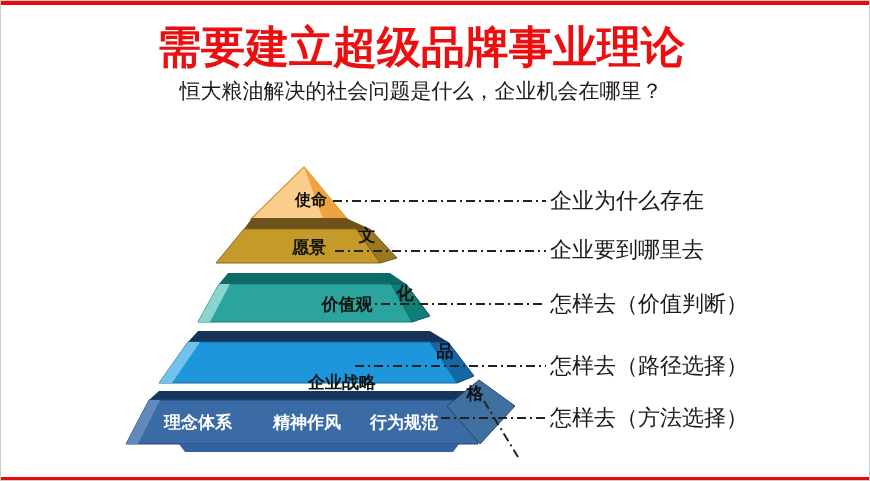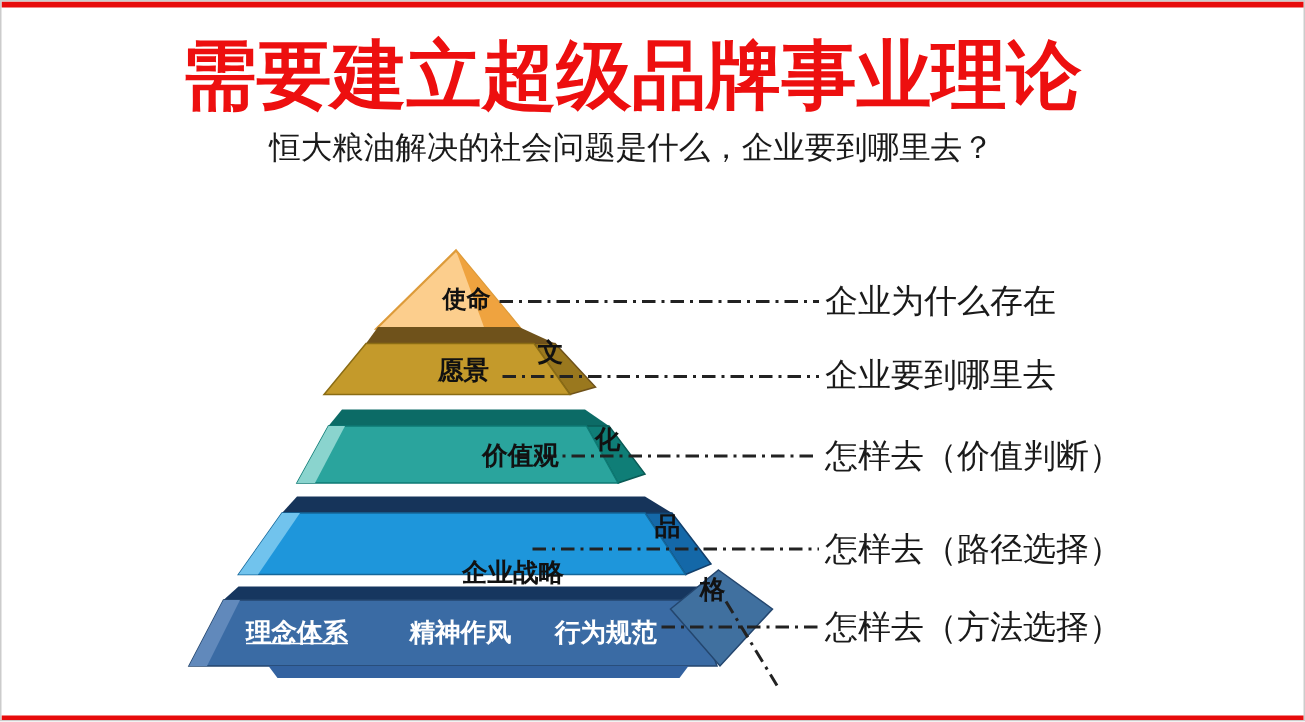--- a/index.html
+++ b/index.html
@@ -10,21 +10,21 @@
     box-sizing:border-box;
     border:1px solid #cccccc;
     overflow:hidden;
     font-family:"Liberation Sans","DejaVu Sans",sans-serif;
   }
   .red-bar{position:absolute;left:0;width:870px;background:#e70b0b;}
   .red-bar.top{top:0;height:4px;}
   .red-bar.bottom{bottom:0;height:3px;}
   .header{position:absolute;top:22px;left:0;width:840px;text-align:center;}
   .title{
-    margin:0;color:#ed0f0f;font-size:50px;font-weight:bold;
+    margin:0;color:#ed0f0f;font-size:44px;font-weight:bold;
     letter-spacing:0px;line-height:1.1;
   }
   .subtitle{
     margin:6px 0 0 0;color:#1a1a1a;font-size:21px;font-weight:normal;
   }
   .diagram-svg{position:absolute;left:0;top:0;width:870px;height:481px;}
   .lbl{
     position:absolute;transform:translate(-50%,-50%);
     white-space:nowrap;font-weight:bold;color:#111;
   }
@@ -43,21 +43,21 @@
 </head>
 <body>
 
 <div class="slide">
 
   <div class="red-bar top"></div>
   <div class="red-bar bottom"></div>
 
   <div class="header">
     <h1 class="title">需要建立超级品牌事业理论</h1>
-    <p class="subtitle">恒大粮油解决的社会问题是什么，企业要到哪里去？</p>
+    <p class="subtitle">恒大粮油解决的社会问题是什么，企业机会在哪里？</p>
   </div>
 
   <svg class="diagram-svg" viewBox="0 0 870 481">
 
     <polygon points="303,166 346,218 250,218" fill="#fcce8d" stroke="#dd9b3a" stroke-width="1.5"></polygon>
     <polygon points="303,166 346,218 322,218" fill="#efa33f" stroke="none"></polygon>
 
     <polygon points="251,217 345,217 369,228 243,228" fill="#6f521b"></polygon>
     <polygon points="355,228 369,228 396,257 379,262" fill="#9a781e" stroke="#6f521b" stroke-width="1"></polygon>
     <polygon points="243,228 355,228 379,262 215,262" fill="#c49a2b" stroke="#8a6c14" stroke-width="1"></polygon>
@@ -85,21 +85,21 @@
       <line x1="354" y1="365" x2="545" y2="365"></line>
       <line x1="440" y1="417" x2="545" y2="417"></line>
       <line x1="483" y1="400" x2="517" y2="456"></line>
     </g>
   </svg>
 
   <div class="lbl s16" style="left:310px;top:199px;">使命</div>
   <div class="lbl s17" style="left:308px;top:246px;">愿景</div>
   <div class="lbl s17" style="left:310px;top:303px;margin-left:36px;">价值观</div>
   <div class="lbl s17" style="left:313px;top:381px;margin-left:28px;">企业战略</div>
-  <div class="lbl s17 white" style="left:197px;top:421px;text-decoration:underline;">理念体系</div>
+  <div class="lbl s17 white" style="left:197px;top:421px;">理念体系</div>
   <div class="lbl s17 white" style="left:306px;top:421px;">精神作风</div>
   <div class="lbl s17 white" style="left:403px;top:421px;">行为规范</div>
 
   <div class="side-char" style="left:366px;top:234px;">文</div>
   <div class="side-char" style="left:404px;top:292px;">化</div>
   <div class="side-char" style="left:444px;top:350px;">品</div>
   <div class="side-char" style="left:474px;top:392px;">格</div>
 
   <div class="annotation" style="top:200px;">企业为什么存在</div>
   <div class="annotation" style="top:249px;">企业要到哪里去</div>

